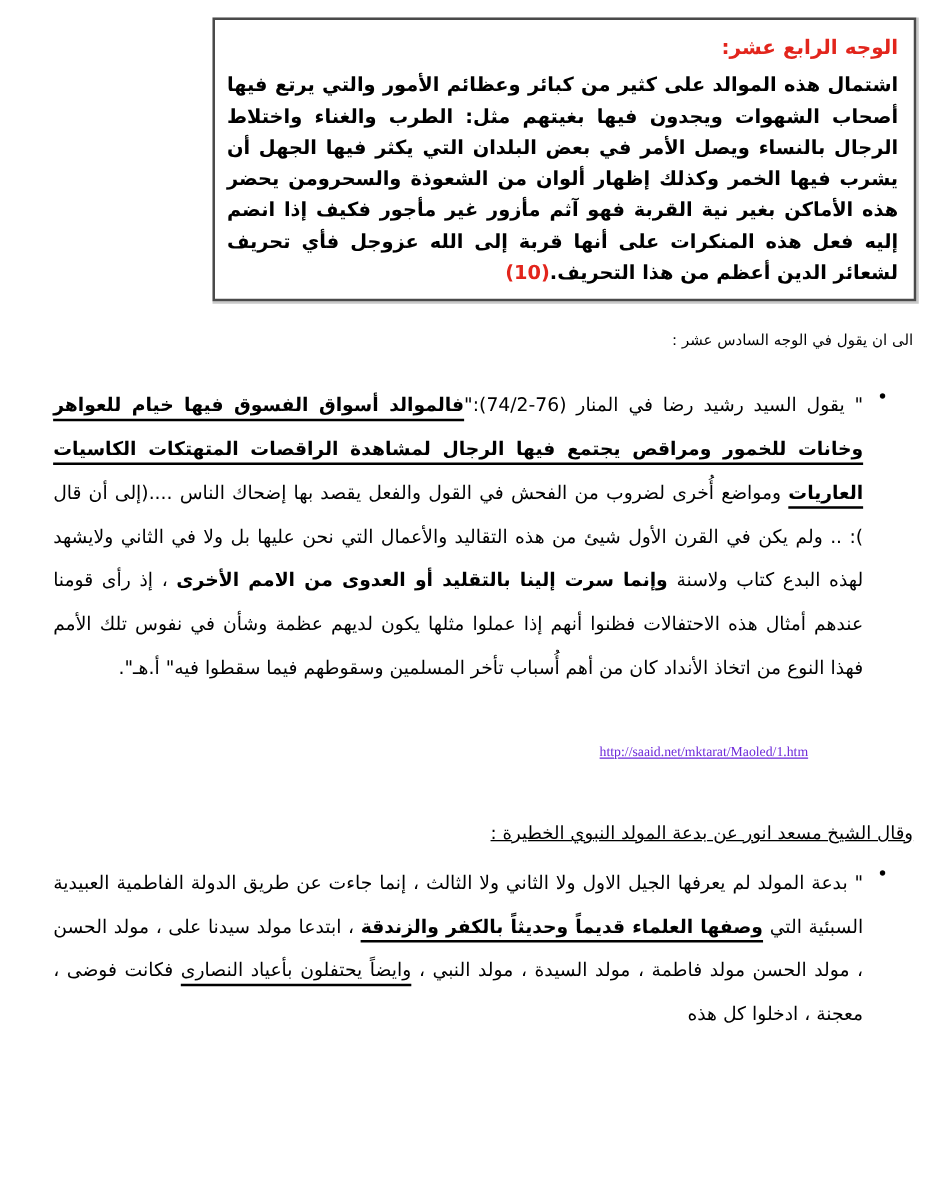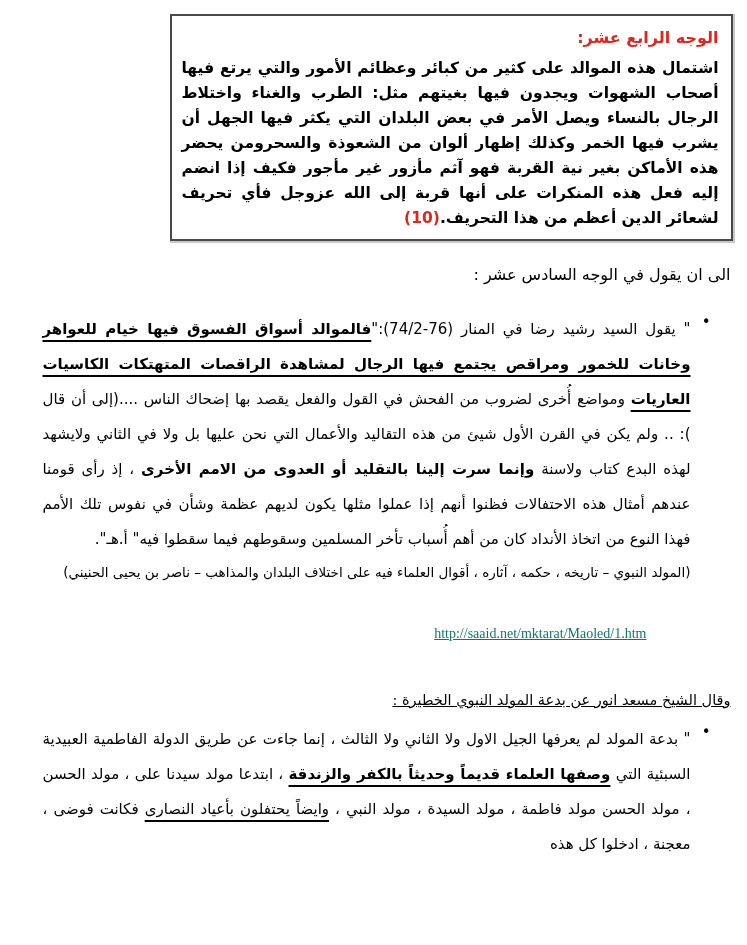--- a/index.html
+++ b/index.html
@@ -32,21 +32,21 @@
     font-weight:bold;
     font-size:15.5px;
     line-height:25px;
     text-align:justify;
     text-align-last:right;
   }
   .callout-ref{color:#e2251c;font-weight:bold;}
   
   .intro-line{
     margin:24px 12px 0 0;
-    font-size:16px;
+    font-size:12px;
     text-align:right;
   }
   .heading2{
     margin:50px 12px 0 0;
     font-size:14.5px;
     text-align:right;
     text-decoration:underline;
   }
   
   .bullet-item{
@@ -79,43 +79,42 @@
   }
   
   .link-row{
     direction:ltr;
     text-align:right;
     padding-right:96px;
     margin-top:38px;
   }
   .url-link{
     font-family:"Liberation Serif",serif;
-    font-size:14px;
-    color:#0f766e;
+    font-size:11px;
+    color:#6d28d9;
     text-decoration:underline;
     cursor:pointer;
   }
   .bullet-item.second{margin-top:14px;}
 </style>
 </head>
 <body>
 
 <div class="page">
 
   <div class="callout">
     <div class="callout-title">الوجه الرابع عشر:</div>
     <div class="callout-body"><span>اشتمال هذه الموالد على كثير من كبائر وعظائم الأمور والتي يرتع فيها أصحاب الشهوات ويجدون فيها بغيتهم مثل: الطرب والغناء واختلاط الرجال بالنساء ويصل الأمر في بعض البلدان التي يكثر فيها الجهل أن يشرب فيها الخمر وكذلك إظهار ألوان من الشعوذة والسحرومن يحضر هذه الأماكن بغير نية القربة فهو آثم مأزور غير مأجور فكيف إذا انضم إليه فعل هذه المنكرات على أنها قربة إلى الله عزوجل فأي تحريف لشعائر الدين أعظم من هذا التحريف.</span><span class="callout-ref">(10)</span></div>
   </div>
 
   <div class="intro-line">الى ان يقول في الوجه السادس عشر :</div>
 
   <div class="bullet-item">
     <span class="bullet">•</span>
     <div class="q-par"><span>" يقول السيد رشيد رضا في المنار (76-74/2):"</span><span class="seg-bold seg-underline">فالموالد أسواق الفسوق فيها خيام للعواهر وخانات للخمور ومراقص يجتمع فيها الرجال لمشاهدة الراقصات المتهتكات الكاسيات العاريات</span><span> ومواضع أُخرى لضروب من الفحش في القول والفعل يقصد بها إضحاك الناس ....(إلى أن قال ): .. ولم يكن في القرن الأول شيئ من هذه التقاليد والأعمال التي نحن عليها بل ولا في الثاني ولايشهد لهذه البدع كتاب ولاسنة </span><span class="seg-bold">وإنما سرت إلينا بالتقليد أو العدوى من الامم الأخرى</span><span> ، إذ رأى قومنا عندهم أمثال هذه الاحتفالات فظنوا أنهم إذا عملوا مثلها يكون لديهم عظمة وشأن في نفوس تلك الأمم فهذا النوع من اتخاذ الأنداد كان من أهم أُسباب تأخر المسلمين وسقوطهم فيما سقطوا فيه" أ.هـ".</span></div>
-    <div class="source-line">(المولد النبوي – تاريخه ، حكمه ، آثاره ، أقوال العلماء فيه على اختلاف البلدان والمذاهب – ناصر بن يحيى الحنيني)</div>
   </div>
 
   <div class="link-row">
     <a class="url-link">http://saaid.net/mktarat/Maoled/1.htm</a>
   </div>
 
   <div class="heading2">وقال الشيخ مسعد انور عن بدعة المولد النبوي الخطيرة :</div>
 
   <div class="bullet-item second">
     <span class="bullet">•</span>

